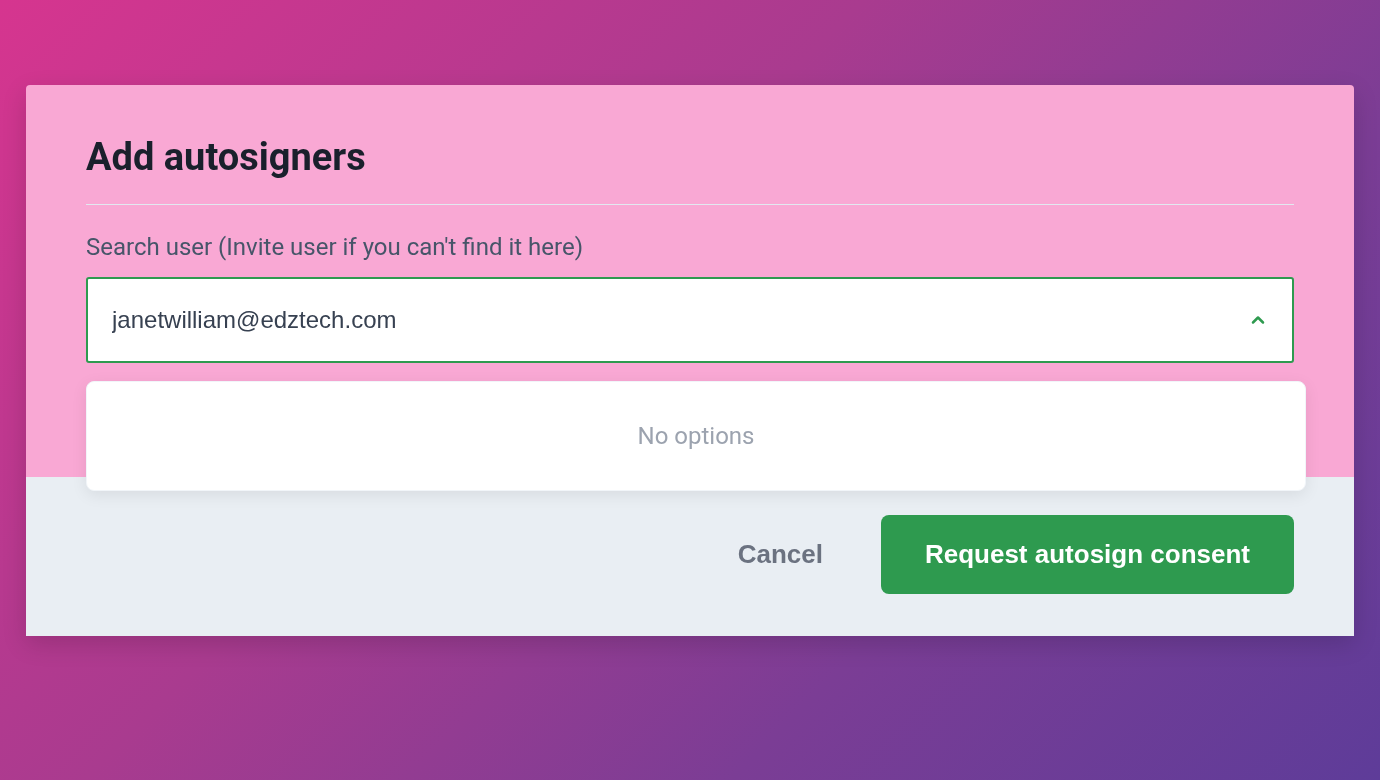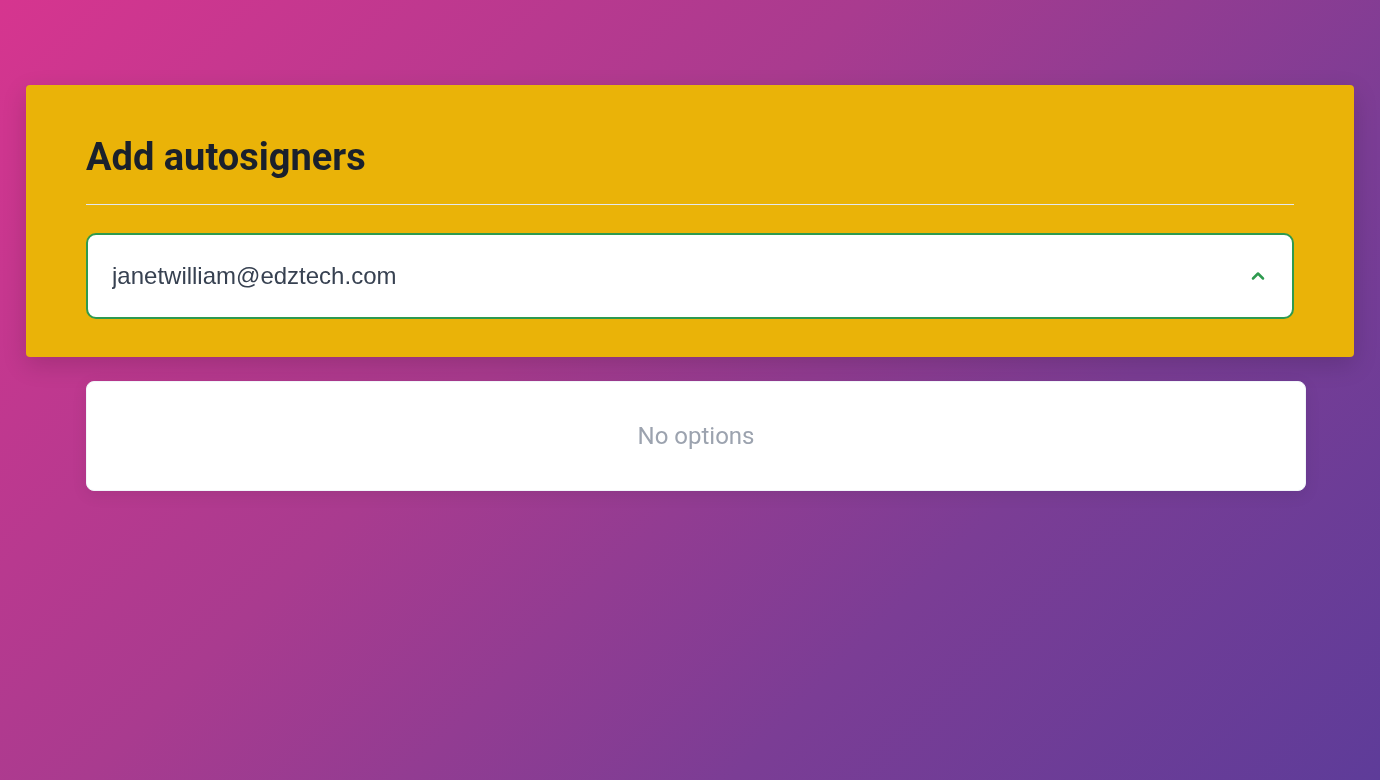--- a/index.html
+++ b/index.html
@@ -15,21 +15,21 @@
       font-family: -apple-system, BlinkMacSystemFont, 'Segoe UI', Roboto, Helvetica, Arial, sans-serif;
       display: flex;
       align-items: flex-start;
       justify-content: center;
       padding-top: 85px;
       overflow: hidden;
     }
     
     .modal {
       width: 1328px;
-      background: #eab308;
+      background: #f9a8d4;
       border-radius: 4px;
       box-shadow: 0 8px 24px rgba(0,0,0,0.15);
       overflow: visible;
       position: relative;
     }
     
     .modal-header {
       padding: 50px 60px 25px 60px;
     }
     
@@ -53,21 +53,21 @@
     .field-label {
       font-size: 24px;
       color: #475569;
       margin-bottom: 16px;
       display: block;
     }
     
     .search-input-wrapper {
       position: relative;
       border: 2.5px solid #2e9a4f;
-      border-radius: 10px;
+      border-radius: 3px;
       display: flex;
       align-items: center;
       padding: 0 24px;
       height: 86px;
       background: #ffffff;
     }
     
     .search-input {
       flex: 1;
       border: none;
@@ -145,28 +145,33 @@
 <body>
 
 <div class="modal">
   <div class="modal-header">
     <h1 class="modal-title">Add autosigners</h1>
   </div>
 
   <div class="divider"></div>
 
   <div class="modal-body">
+    <label class="field-label">Search user (Invite user if you can't find it here)</label>
 
     <div class="search-input-wrapper">
       <input type="text" class="search-input" value="janetwilliam@edztech.com" style="">
       <span class="chevron-icon">
         <svg viewBox="0 0 24 24" fill="none" stroke="currentColor" stroke-width="3" stroke-linecap="round" stroke-linejoin="round">
           <polyline points="6 15 12 9 18 15"></polyline>
         </svg>
       </span>
     </div>
 
     <div class="dropdown-panel">
       <div class="no-options">No options</div>
     </div>
   </div>
 
+  <div class="modal-footer">
+    <button class="cancel-btn">Cancel</button>
+    <button class="primary-btn">Request autosign consent</button>
+  </div>
 </div>
 
 </body></html>

